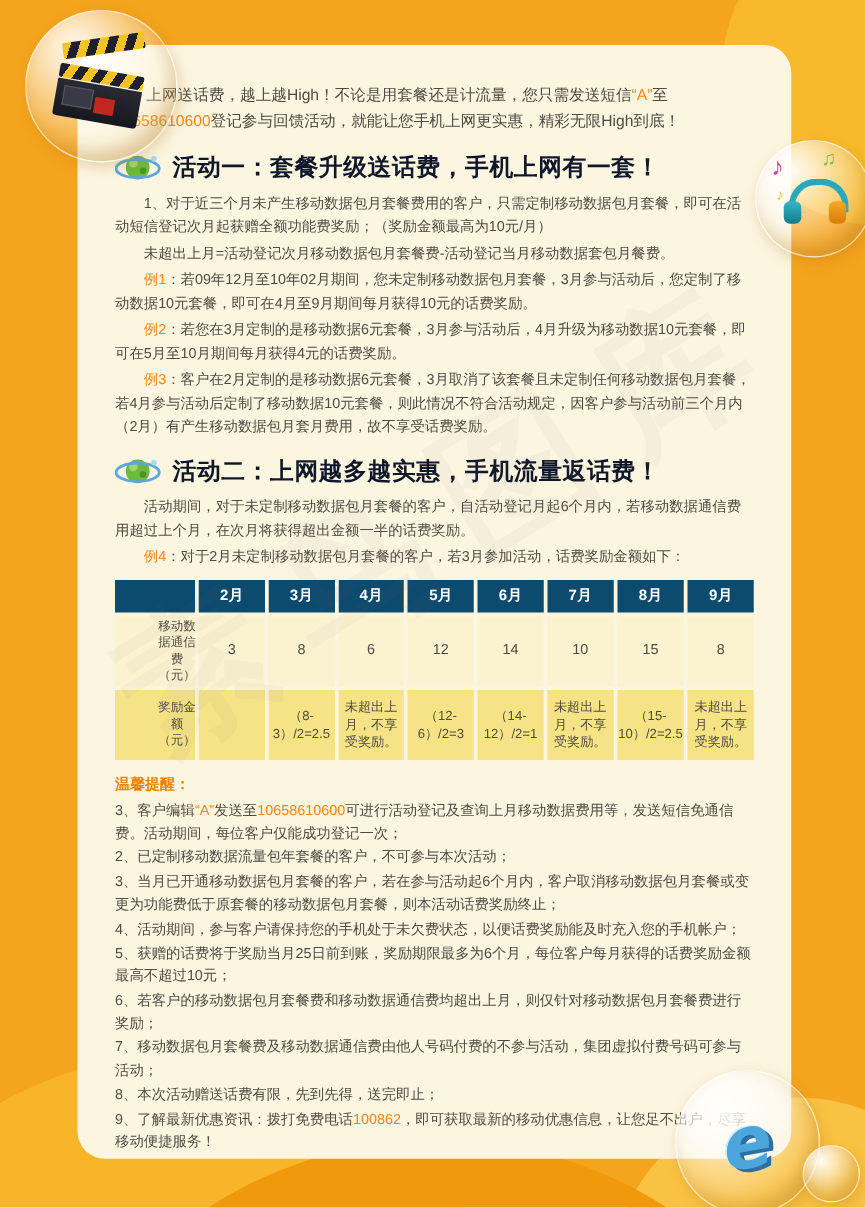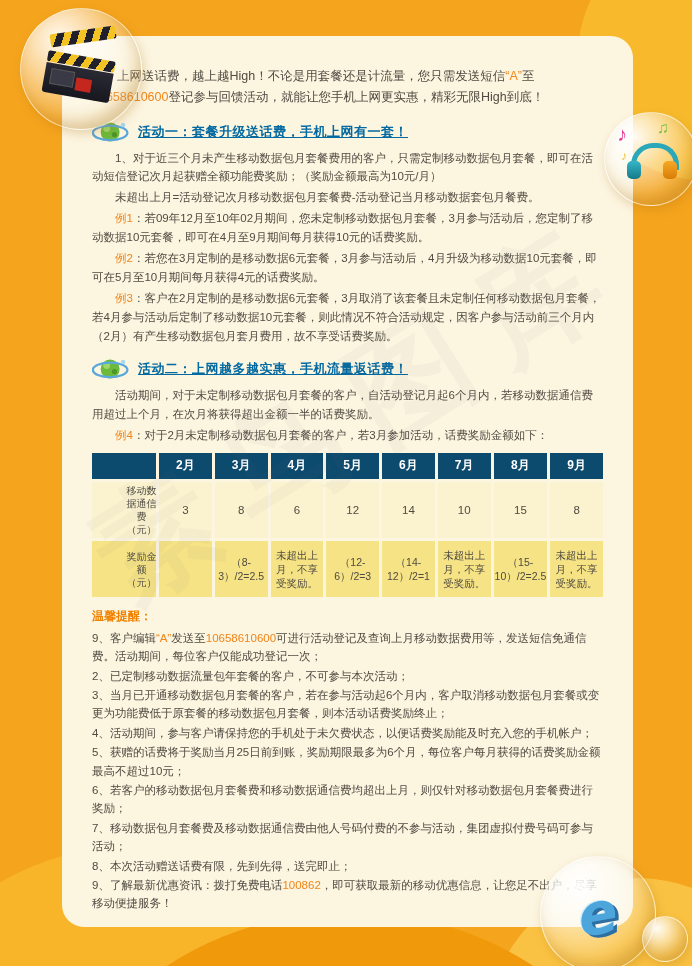--- a/index.html
+++ b/index.html
@@ -26,21 +26,21 @@
     background:#FCF5E0;border-radius:22px;z-index:1;
     padding:30px 30px 0 30px;box-sizing:border-box;overflow:hidden;
     color:#4F4B42;font-size:11.5px;line-height:1.65;
   }
   .intro{margin:0 0 8px 0;font-size:12.5px;text-indent:2em;line-height:1.7;}
   .hl{color:#F08519;}
   .act-title{
     display:flex;align-items:center;gap:8px;
     margin:10px 0 4px 0;
   }
-  .act-title .t{font-size:13px;font-weight:bold;color:#0369a1;letter-spacing:0.5px;text-decoration:underline;}
+  .act-title .t{font-size:19px;font-weight:bold;color:#0f172a;letter-spacing:0.5px;}
   .globe-icon{flex:0 0 auto;width:38px;height:26px;}
   .para{margin:2px 0;text-indent:2em;}
   
   .price-table{
     display:grid;grid-template-columns:64px repeat(8,1fr);gap:3px;
     margin:8px 0 10px 0;
   }
   .price-table .cell{
     display:flex;align-items:center;justify-content:center;
     text-align:center;padding:2px 1px;box-sizing:border-box;
@@ -165,21 +165,21 @@
       <div class="cell r2">（8-3）/2=2.5</div>
       <div class="cell r2">未超出上月，不享受奖励。</div>
       <div class="cell r2">（12-6）/2=3</div>
       <div class="cell r2">（14-12）/2=1</div>
       <div class="cell r2">未超出上月，不享受奖励。</div>
       <div class="cell r2">（15-10）/2=2.5</div>
       <div class="cell r2">未超出上月，不享受奖励。</div>
     </div>
 
     <p class="rem-heading">温馨提醒：</p>
-    <p class="rem-item"><span>9、客户编辑</span><span class="hl">“A”</span><span>发送至</span><span class="hl">10658610600</span><span>可进行活动登记及查询上月移动数据费用等，发送短信免通信费。活动期间，每位客户仅能成功登记一次；</span></p>
+    <p class="rem-item"><span>3、客户编辑</span><span class="hl">“A”</span><span>发送至</span><span class="hl">10658610600</span><span>可进行活动登记及查询上月移动数据费用等，发送短信免通信费。活动期间，每位客户仅能成功登记一次；</span></p>
     <p class="rem-item"><span>2、已定制移动数据流量包年套餐的客户，不可参与本次活动；</span></p>
     <p class="rem-item"><span>3、当月已开通移动数据包月套餐的客户，若在参与活动起6个月内，客户取消移动数据包月套餐或变更为功能费低于原套餐的移动数据包月套餐，则本活动话费奖励终止；</span></p>
     <p class="rem-item"><span>4、活动期间，参与客户请保持您的手机处于未欠费状态，以便话费奖励能及时充入您的手机帐户；</span></p>
     <p class="rem-item"><span>5、获赠的话费将于奖励当月25日前到账，奖励期限最多为6个月，每位客户每月获得的话费奖励金额最高不超过10元；</span></p>
     <p class="rem-item"><span>6、若客户的移动数据包月套餐费和移动数据通信费均超出上月，则仅针对移动数据包月套餐费进行奖励；</span></p>
     <p class="rem-item"><span>7、移动数据包月套餐费及移动数据通信费由他人号码付费的不参与活动，集团虚拟付费号码可参与活动；</span></p>
     <p class="rem-item"><span>8、本次活动赠送话费有限，先到先得，送完即止；</span></p>
     <p class="rem-item"><span>9、了解最新优惠资讯：拨打免费电话</span><span class="hl">100862</span><span>，即可获取最新的移动优惠信息，让您足不出户，尽享移动便捷服务！</span></p>
 
   </div>

